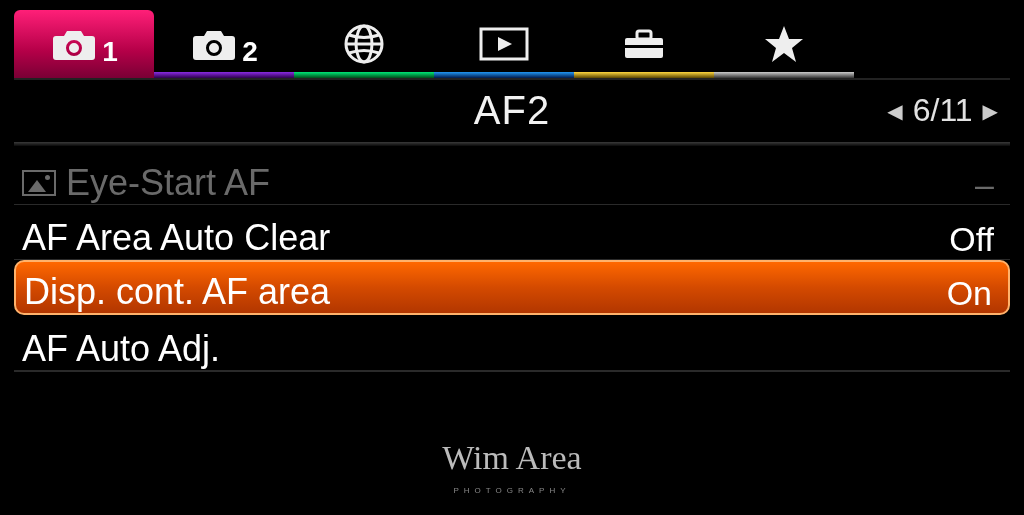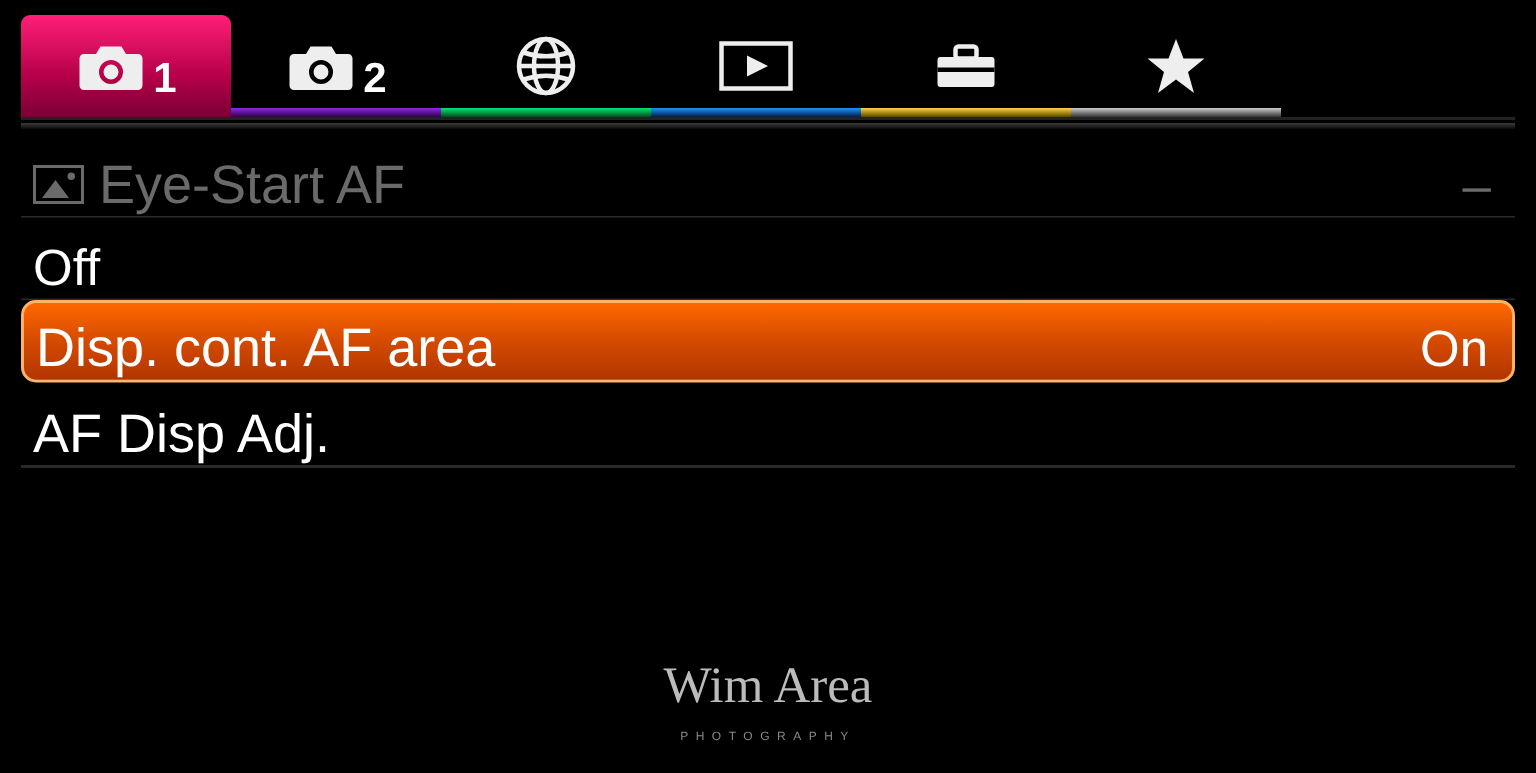--- a/index.html
+++ b/index.html
@@ -93,44 +93,55 @@
   </div>
   <div class="tab">
     <svg width="44" height="44" viewBox="0 0 44 44">
           <polygon points="22,4 27,17 41,17 30,26 34,40 22,31 10,40 14,26 3,17 17,17" fill="#eee"></polygon>
         </svg>
     <div class="tab-underline"></div>
   </div>
 </div>
 <div class="tabs-divider"></div>
 
+<div class="page-header">
+  <div class="page-title">AF2</div>
+  <div class="pager">
+    <span class="arrow">◀</span>
+    <span>6/11</span>
+    <span class="arrow">▶</span>
+  </div>
+</div>
 <div class="header-divider"></div>
 
 <div class="menu">
   <div class="menu-row disabled">
     <div class="left">
       <span class="pic-icon">
             <span class="dot"></span>
           </span>
       <span>Eye-Start AF</span>
     </div>
     <span class="value">–</span>
   </div>
   <div class="menu-row">
+    <div class="left">
+      <span>AF Area Auto Clear</span>
+    </div>
     <span class="value">Off</span>
   </div>
   <div class="menu-row selected">
     <div class="left">
       <span>Disp. cont. AF area</span>
     </div>
     <span class="value">On</span>
   </div>
   <div class="menu-row last">
     <div class="left">
-      <span>AF Disp Adj.</span>
+      <span>AF Auto Adj.</span>
     </div>
     <span class="value"></span>
   </div>
 </div>
 <div class="bottom-divider"></div>
 
 <div class="watermark">
   <div>Wim Area</div>
   <div class="sub">PHOTOGRAPHY</div>
 </div>

